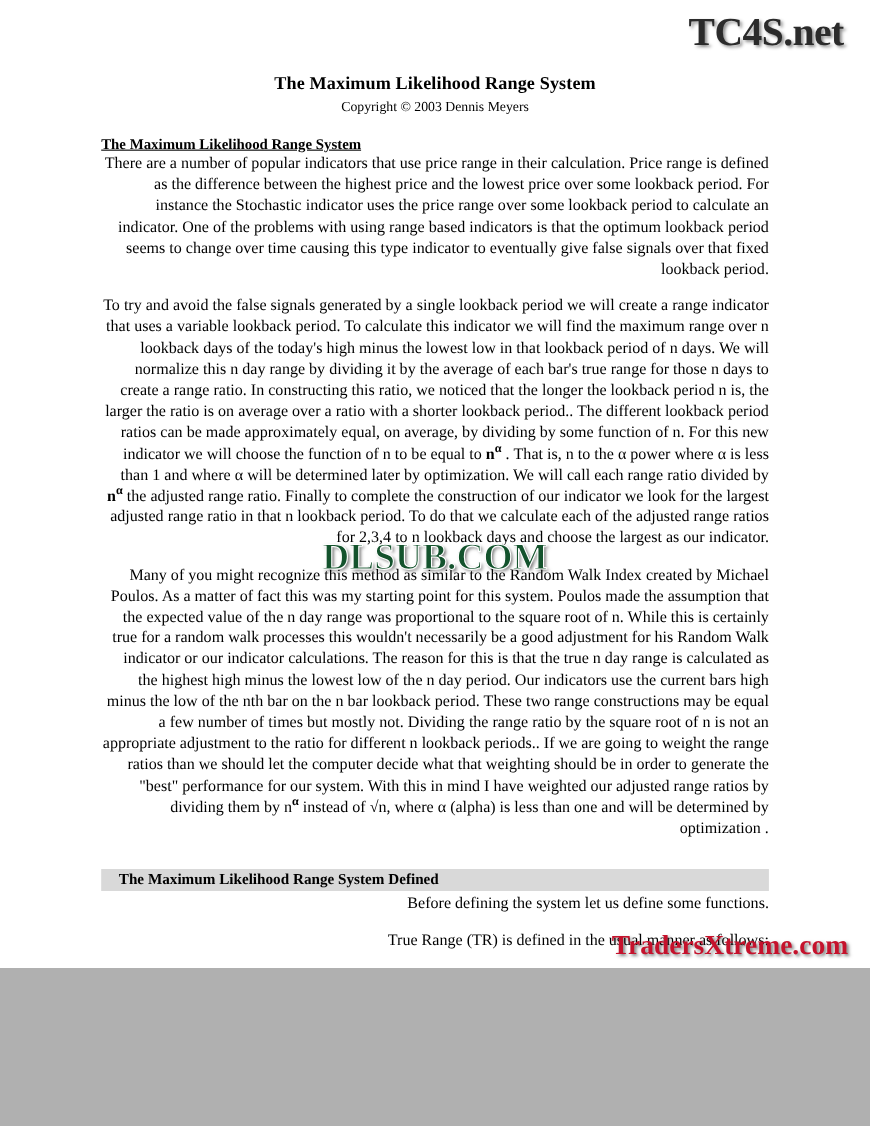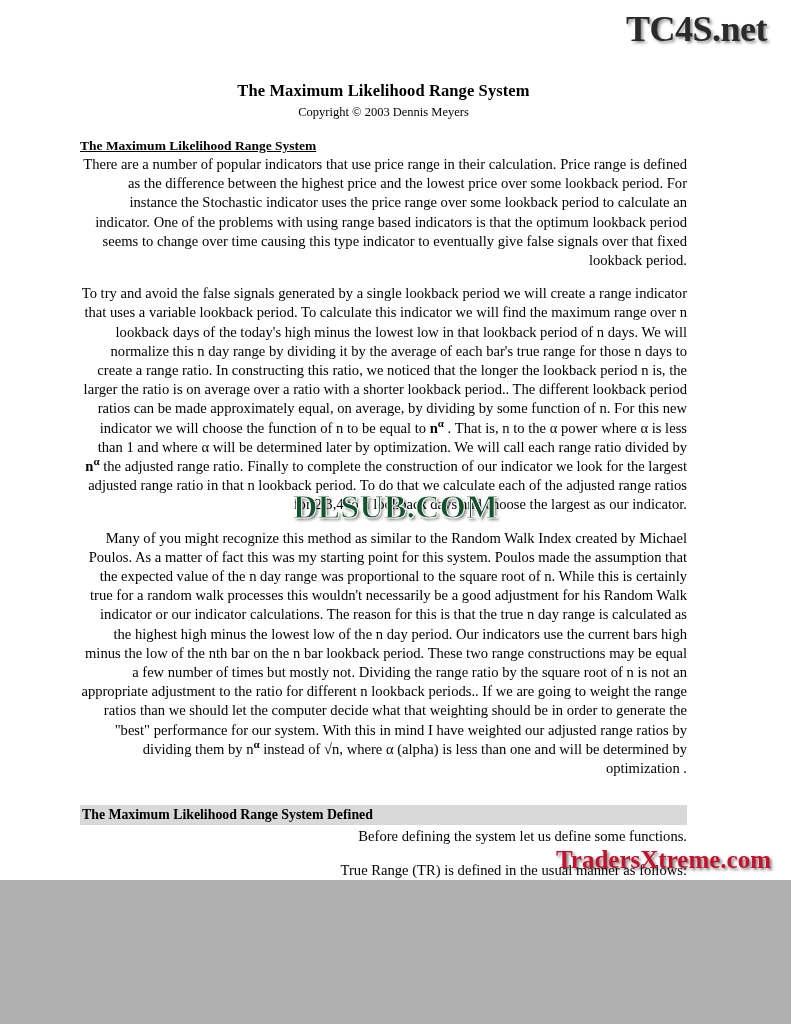--- a/index.html
+++ b/index.html
@@ -52,24 +52,23 @@
     font-family: "Liberation Serif", serif;
     font-weight: bold;
     font-size: 25px;
     color: #c5122c;
     text-shadow: 2px 2px 3px rgba(0,0,0,0.5);
     z-index: 5;
     margin-top: 40px;
   }
   .content {
     position: absolute;
-    left: 80px;
+    left: 92px;
     top: 66px;
     width: 607px;
-    margin-top: 15px;
   }
   .doc-title {
     text-align: center;
     font-weight: bold;
     font-size: 16.5px;
     margin: 0 0 4px 0;
     letter-spacing: 0.1px;
   }
   .doc-copy {
     text-align: center;
@@ -88,21 +87,21 @@
     margin: 0 0 14px 0;
     text-align: right;
   }
   .gap {
     height: 13px;
   }
   .shaded-head {
     background: #d9d9d9;
     font-weight: bold;
     font-size: 13.8px;
-    padding: 2px 4px 2px 2px;
+    padding: 2px 4px 2px 16px;
     margin: 0 0 2px 0;
   }
   sup.a {
     font-weight: bold;
     font-size: 11px;
     vertical-align: super;
     line-height: 0;
   }
   .footer {
     position: absolute;

